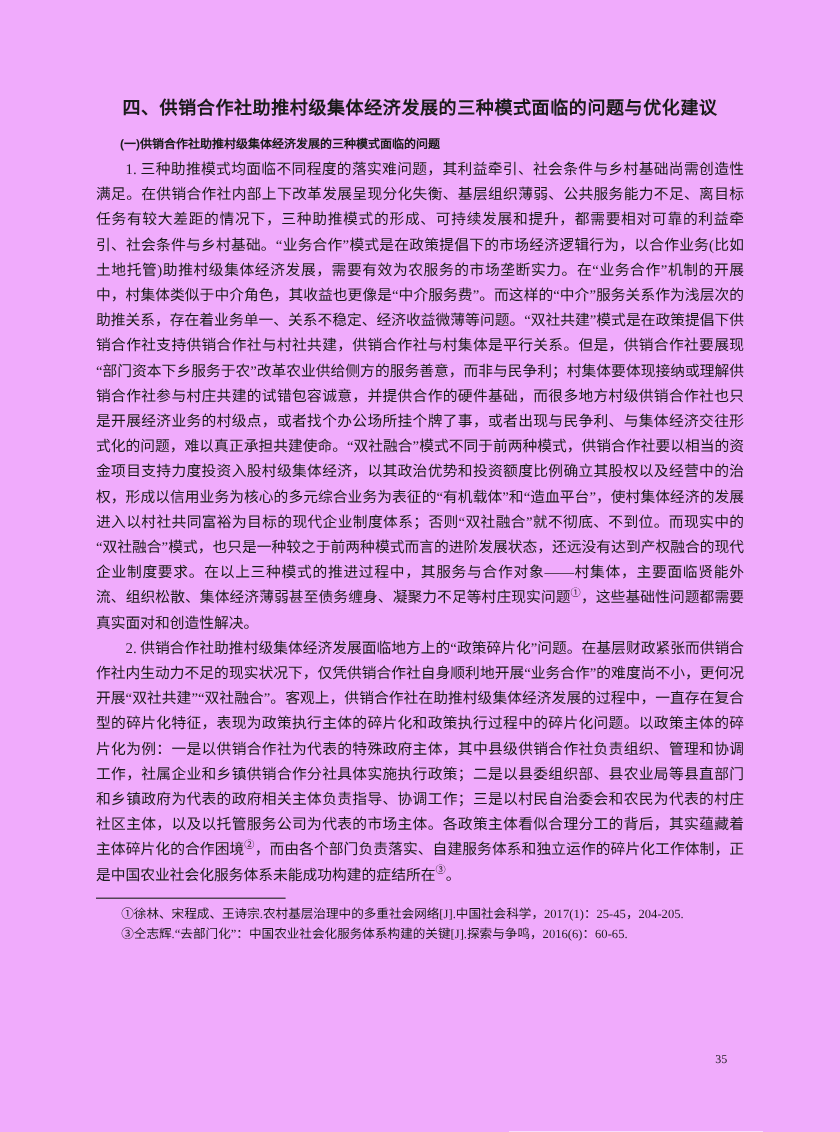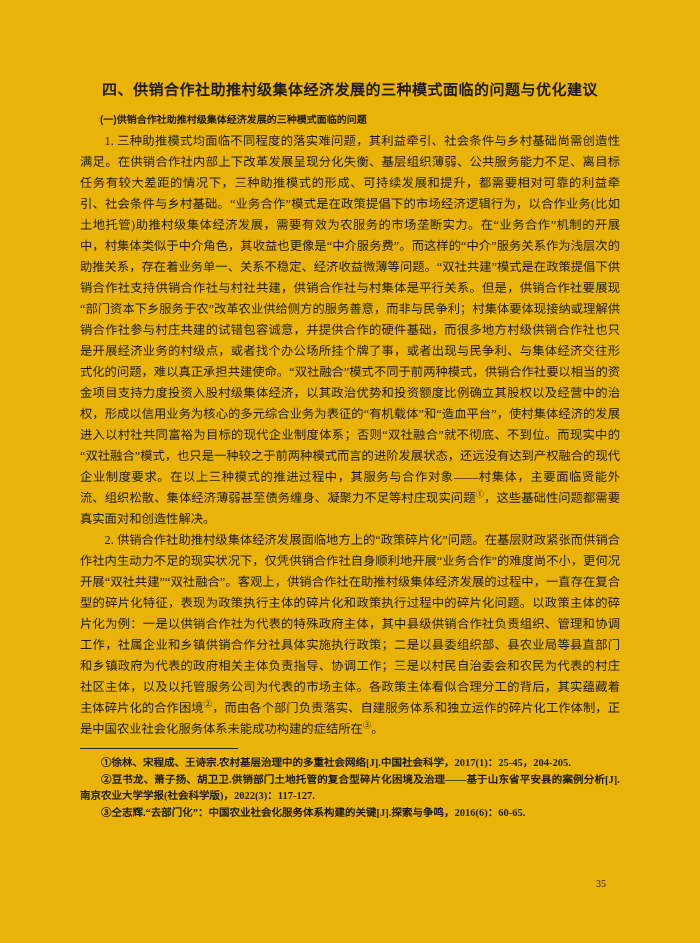--- a/index.html
+++ b/index.html
@@ -4,21 +4,21 @@
 <style>
   html, body {
     margin: 0;
     padding: 0;
     background: #ffffff;
   }
   .page {
     position: relative;
     width: 700px;
     height: 943px;
-    background: #eab308;
+    background: #f0abfc;
     box-sizing: border-box;
     padding: 78px 80px 0 80px;
     color: #1b1b1b;
     font-family: "Liberation Serif", "DejaVu Serif", serif;
   }
   .doc-title {
     font-family: "Liberation Sans", "DejaVu Sans", sans-serif;
     font-size: 15px;
     font-weight: bold;
     text-align: center;
@@ -39,21 +39,20 @@
     text-indent: 2em;
     margin: 0;
   }
   .body-para sup {
     font-size: 8.5px;
     line-height: 0;
     vertical-align: super;
   }
   .footnote-area {
     margin-top: 6px;
-    font-weight: bold;
   }
   .footnote-rule {
     width: 158px;
     height: 0;
     border-top: 1.5px solid #2b2b2b;
     margin: 8px 0 6px 0;
   }
   .footnote {
     font-size: 10.5px;
     line-height: 16.5px;
@@ -80,19 +79,18 @@
   <section>
     <h2 class="sec-heading">(一)供销合作社助推村级集体经济发展的三种模式面临的问题</h2>
     <p class="body-para">1. 三种助推模式均面临不同程度的落实难问题，其利益牵引、社会条件与乡村基础尚需创造性满足。在供销合作社内部上下改革发展呈现分化失衡、基层组织薄弱、公共服务能力不足、离目标任务有较大差距的情况下，三种助推模式的形成、可持续发展和提升，都需要相对可靠的利益牵引、社会条件与乡村基础。“业务合作”模式是在政策提倡下的市场经济逻辑行为，以合作业务(比如土地托管)助推村级集体经济发展，需要有效为农服务的市场垄断实力。在“业务合作”机制的开展中，村集体类似于中介角色，其收益也更像是“中介服务费”。而这样的“中介”服务关系作为浅层次的助推关系，存在着业务单一、关系不稳定、经济收益微薄等问题。“双社共建”模式是在政策提倡下供销合作社支持供销合作社与村社共建，供销合作社与村集体是平行关系。但是，供销合作社要展现“部门资本下乡服务于农”改革农业供给侧方的服务善意，而非与民争利；村集体要体现接纳或理解供销合作社参与村庄共建的试错包容诚意，并提供合作的硬件基础，而很多地方村级供销合作社也只是开展经济业务的村级点，或者找个办公场所挂个牌了事，或者出现与民争利、与集体经济交往形式化的问题，难以真正承担共建使命。“双社融合”模式不同于前两种模式，供销合作社要以相当的资金项目支持力度投资入股村级集体经济，以其政治优势和投资额度比例确立其股权以及经营中的治权，形成以信用业务为核心的多元综合业务为表征的“有机载体”和“造血平台”，使村集体经济的发展进入以村社共同富裕为目标的现代企业制度体系；否则“双社融合”就不彻底、不到位。而现实中的“双社融合”模式，也只是一种较之于前两种模式而言的进阶发展状态，还远没有达到产权融合的现代企业制度要求。在以上三种模式的推进过程中，其服务与合作对象——村集体，主要面临贤能外流、组织松散、集体经济薄弱甚至债务缠身、凝聚力不足等村庄现实问题<sup>①</sup>，这些基础性问题都需要真实面对和创造性解决。</p>
     <p class="body-para">2. 供销合作社助推村级集体经济发展面临地方上的“政策碎片化”问题。在基层财政紧张而供销合作社内生动力不足的现实状况下，仅凭供销合作社自身顺利地开展“业务合作”的难度尚不小，更何况开展“双社共建”“双社融合”。客观上，供销合作社在助推村级集体经济发展的过程中，一直存在复合型的碎片化特征，表现为政策执行主体的碎片化和政策执行过程中的碎片化问题。以政策主体的碎片化为例：一是以供销合作社为代表的特殊政府主体，其中县级供销合作社负责组织、管理和协调工作，社属企业和乡镇供销合作分社具体实施执行政策；二是以县委组织部、县农业局等县直部门和乡镇政府为代表的政府相关主体负责指导、协调工作；三是以村民自治委会和农民为代表的村庄社区主体，以及以托管服务公司为代表的市场主体。各政策主体看似合理分工的背后，其实蕴藏着主体碎片化的合作困境<sup>②</sup>，而由各个部门负责落实、自建服务体系和独立运作的碎片化工作体制，正是中国农业社会化服务体系未能成功构建的症结所在<sup>③</sup>。</p>
   </section>
 
 
   <div class="footnote-area">
     <div class="footnote-rule"></div>
     <p class="footnote">①徐林、宋程成、王诗宗.农村基层治理中的多重社会网络[J].中国社会科学，2017(1)：25-45，204-205.</p>
-    <p class="footnote">②豆书龙、萧子扬、胡卫卫.供销部门土地托管的复合型碎片化困境及治理——基于山东省平安县的案例分析[J].南京农业大学学报(社会科学版)，2022(3)：117-127.</p>
     <p class="footnote">③仝志辉.“去部门化”：中国农业社会化服务体系构建的关键[J].探索与争鸣，2016(6)：60-65.</p>
   </div>
 
   <div class="page-number">35</div>
 
 </div>
 
 </body></html>

